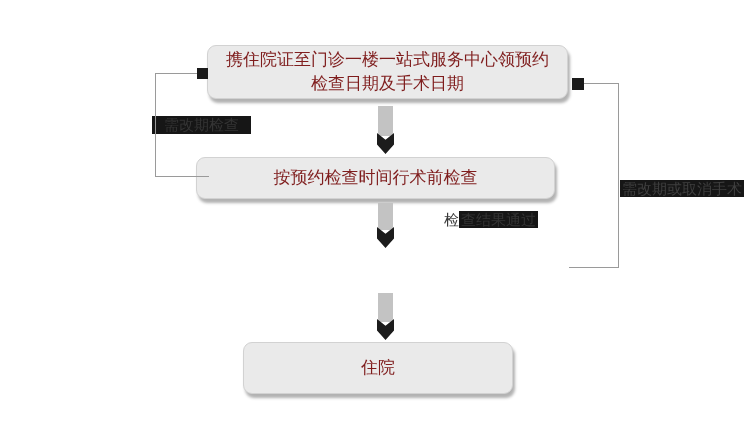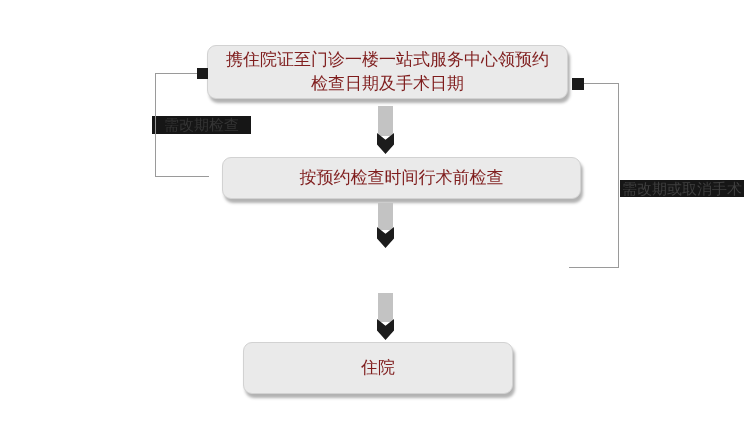--- a/index.html
+++ b/index.html
@@ -16,21 +16,21 @@
     box-shadow:2px 4px 3px #b2b2b2;
     display:flex;align-items:center;justify-content:center;
     text-align:center;
     color:#7f1d1d;
     font-size:17px;line-height:24px;
     box-sizing:border-box;
     padding:2px 10px;
     z-index:1;
   }
   #box1{left:207px;top:45px;width:361px;height:54px;}
-  #box2{left:222px;top:157px;width:359px;height:42px;}
+  #box2{left:196px;top:157px;width:359px;height:42px;}
   #box3{left:207px;top:249px;width:361px;height:41px;}
   #box4{left:243px;top:342px;width:270px;height:52px;}
 
   
   .shaft{position:absolute;background:#c3c3c3;width:15px;z-index:2;}
   .ahead{
     position:absolute;background:#1c1c1c;width:17px;height:21px;z-index:2;
     clip-path:polygon(0 0,50% 32%,100% 0,100% 55%,50% 100%,0 55%);
   }
   #shaft1{left:378px;top:106px;height:30px;}  #head1{left:377px;top:133px;}
@@ -103,18 +103,21 @@
     <div class="cline" id="r-h2"></div>
   </div>
 
   <div class="cdot" id="dotL"></div>
   <div class="cdot" id="dotR"></div>
 
   <div class="elabel" id="label-left">
     <span class="hl">需改期检查</span>
   </div>
 
+  <div class="elabel" id="label-mid">
+    <span>检</span><span class="hl">查结果通过</span>
+  </div>
 
   <div class="elabel" id="label-right">
     <span class="hl">需改期或取消手术</span>
   </div>
 
 </div>
 
 </body></html>

